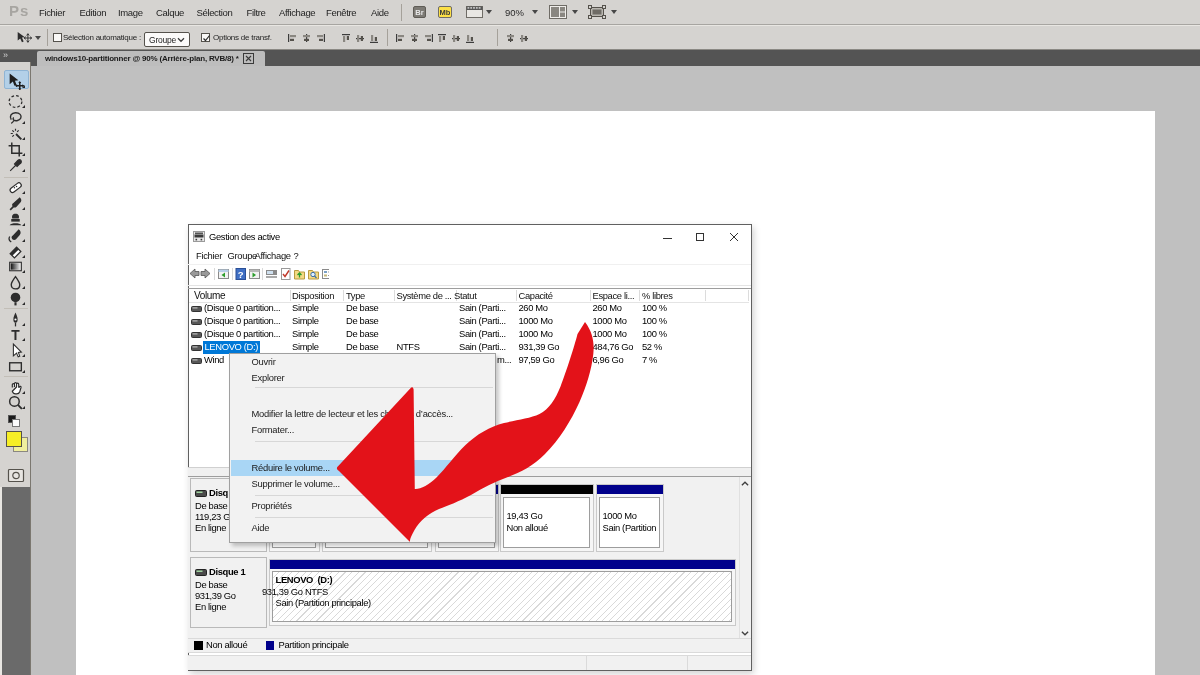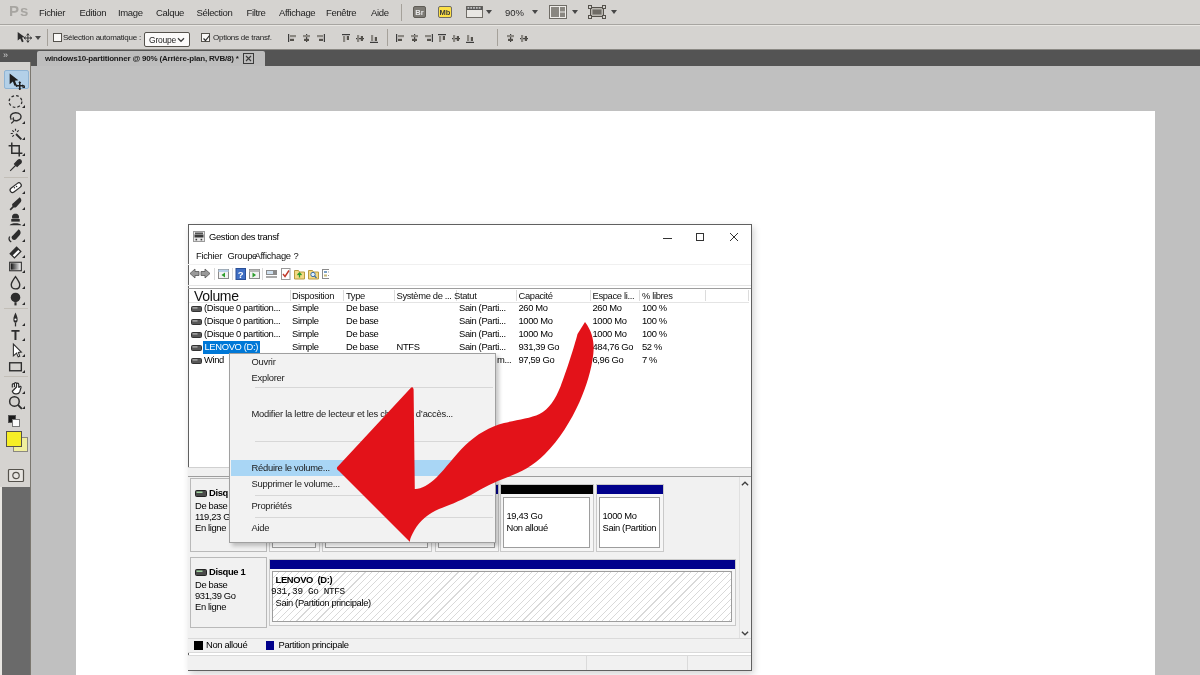--- a/index.html
+++ b/index.html
@@ -21,21 +21,21 @@
 <div class="abs" style="left:31px;top:66px;width:1169px;height:609px;background:#c0c0c0;"></div>
 <div class="abs" style="left:76px;top:111px;width:1079px;height:564px;background:#ffffff;"></div>
 <div class="abs" style="left:187.5px;top:224px;width:564px;height:446.5px;background:#ffffff;border:1px solid #606060;box-shadow:2px 3px 7px rgba(0,0,0,0.18);box-sizing:border-box;"></div>
 <svg class="abs" style="left:193px;top:231px" width="12" height="11" viewBox="0 0 12 11">
       <rect x="0.5" y="0.5" width="11" height="10" fill="#e8e8e8" stroke="#9a9a9a"></rect>
       <rect x="1.5" y="3.5" width="9" height="3" fill="#3a3a3a"></rect>
       <rect x="2" y="1.5" width="8" height="1.6" fill="#555"></rect>
       <rect x="2.5" y="7.8" width="1.6" height="1.6" fill="#3a3a3a"></rect>
       <rect x="7.6" y="7.8" width="1.6" height="1.6" fill="#3a3a3a"></rect>
     </svg>
-<div class="t" style="left:209px;top:230px;font-size:9.4px;letter-spacing:-0.35px;color:#000;line-height:13px;">Gestion des transf</div>
+<div class="t" style="left:209px;top:230px;font-size:9.4px;letter-spacing:-0.35px;color:#000;line-height:13px;">Gestion des active</div>
 <div class="abs" style="left:662.5px;top:237.5px;width:9px;height:1px;background:#333;"></div>
 <div class="abs" style="left:696px;top:232.5px;width:8px;height:8px;border:1px solid #333;box-sizing:border-box;"></div>
 <svg class="abs" style="left:729px;top:232px" width="10" height="10" viewBox="0 0 10 10">
       <path d="M1,1 L9,9 M9,1 L1,9" stroke="#333" stroke-width="1"></path>
     </svg>
 <div class="t" style="left:196px;top:250px;font-size:9.4px;letter-spacing:-0.35px;color:#111;letter-spacing:-0.3px;">Fichier</div>
 <div class="t" style="left:227.5px;top:250px;font-size:9.4px;letter-spacing:-0.35px;color:#111;letter-spacing:-0.3px;">Groupe</div>
 <div class="t" style="left:254.5px;top:250px;font-size:9.4px;letter-spacing:-0.35px;color:#111;letter-spacing:-0.3px;">Affichage</div>
 <div class="t" style="left:293.5px;top:250px;font-size:9.4px;letter-spacing:-0.35px;color:#111;letter-spacing:-0.3px;">?</div>
 <div class="abs" style="left:188px;top:263.5px;width:563px;height:1px;background:#f0f0f0;"></div>
@@ -74,21 +74,21 @@
 <div class="colsep" style="left:289.5px;"></div>
 <div class="colsep" style="left:343px;"></div>
 <div class="colsep" style="left:393.5px;"></div>
 <div class="colsep" style="left:456px;"></div>
 <div class="colsep" style="left:515.5px;"></div>
 <div class="colsep" style="left:590px;"></div>
 <div class="colsep" style="left:639px;"></div>
 <div class="colsep" style="left:705px;"></div>
 <div class="colsep" style="left:748px;"></div>
 <div class="abs" style="left:189px;top:301.5px;width:560px;height:1px;background:#e4e4e4;"></div>
-<div class="t" style="left:194px;top:290px;font-size:14px;letter-spacing:-0.35px;color:#111;">Volume</div>
+<div class="t" style="left:194px;top:290px;font-size:10px;letter-spacing:-0.35px;color:#111;">Volume</div>
 <div class="t" style="left:292px;top:290px;font-size:9.4px;letter-spacing:-0.35px;color:#111;">Disposition</div>
 <div class="t" style="left:346px;top:290px;font-size:9.4px;letter-spacing:-0.35px;color:#111;">Type</div>
 <div class="t" style="left:396.5px;top:290px;font-size:9.4px;letter-spacing:-0.35px;color:#111;">Système de ...</div>
 <div class="t" style="left:454px;top:290px;font-size:9.4px;letter-spacing:-0.35px;color:#111;text-align:right;">Statut</div>
 <div class="t" style="left:518.5px;top:290px;font-size:9.4px;letter-spacing:-0.35px;color:#111;">Capacité</div>
 <div class="t" style="left:592.5px;top:290px;font-size:9.4px;letter-spacing:-0.35px;color:#111;">Espace li...</div>
 <div class="t" style="left:642px;top:290px;font-size:9.4px;letter-spacing:-0.35px;color:#111;">% libres</div>
 <svg class="abs" style="left:190.5px;top:305.5px" width="11" height="6" viewBox="0 0 11 6">
       <rect x="0.5" y="0.5" width="10" height="5" rx="1" fill="#585858" stroke="#333"></rect>
       <rect x="1.5" y="1.3" width="5" height="1.2" fill="#b9b9b9"></rect>
@@ -182,21 +182,21 @@
       <rect x="1.5" y="1.5" width="6" height="1.5" fill="#9fd39f"></rect>
     </svg>
 <div class="t" style="left:209px;top:565.5px;font-size:9.4px;letter-spacing:-0.35px;color:#000;font-weight:bold;">Disque 1</div>
 <div class="t" style="left:195px;top:578.5px;font-size:9.4px;letter-spacing:-0.35px;color:#000;line-height:11px;">De base</div>
 <div class="t" style="left:195px;top:589.5px;font-size:9.4px;letter-spacing:-0.35px;color:#000;line-height:11px;">931,39 Go</div>
 <div class="t" style="left:195px;top:600.5px;font-size:9.4px;letter-spacing:-0.35px;color:#000;line-height:11px;">En ligne</div>
 <div class="abs" style="left:268.5px;top:558.5px;width:467px;height:67.5px;background:#f6f6f6;border:1px solid #c9c9c9;box-sizing:border-box;"></div>
 <div class="abs" style="left:269.5px;top:559.5px;width:465px;height:9px;background:#00008b;"></div>
 <div class="abs hatch" style="left:272px;top:571px;width:460px;height:51px;background-color:#fff;border:1px solid #9d9d9d;box-sizing:border-box;"></div>
 <div class="t" style="left:275.5px;top:574px;font-size:9.4px;letter-spacing:-0.35px;color:#000;line-height:11.5px;font-weight:bold;">LENOVO&nbsp; (D:)</div>
-<div class="t" style="left:271px;top:585.5px;font-size:9.4px;letter-spacing:-0.35px;color:#000;line-height:11.5px;font-family:Liberation Mono, monospace;">931,39 Go NTFS</div>
+<div class="t" style="left:262px;top:585.5px;font-size:9.4px;letter-spacing:-0.35px;color:#000;line-height:11.5px;">931,39 Go NTFS</div>
 <div class="t" style="left:275.5px;top:597px;font-size:9.4px;letter-spacing:-0.35px;color:#000;line-height:11.5px;">Sain (Partition principale)</div>
 <div class="abs" style="left:738.5px;top:476.5px;width:12px;height:161px;background:#f1f1f1;border-left:1px solid #e0e0e0;box-sizing:border-box;"></div>
 <svg class="abs" style="left:741px;top:480px" width="8" height="8" viewBox="0 0 9 9">
       <path d="M1,6 L4.5,2.5 L8,6" stroke="#404040" stroke-width="1.5" fill="none"></path>
     </svg>
 <svg class="abs" style="left:741px;top:629px" width="8" height="8" viewBox="0 0 9 9">
       <path d="M1,3 L4.5,6.5 L8,3" stroke="#404040" stroke-width="1.5" fill="none"></path>
     </svg>
 <div class="abs" style="left:188px;top:637.5px;width:563px;height:1px;background:#dadada;"></div>
 <div class="abs" style="left:188px;top:638.5px;width:563px;height:13px;background:#f1f1f1;"></div>
@@ -207,20 +207,21 @@
 <div class="abs" style="left:188px;top:651.5px;width:563px;height:1px;background:#dadada;"></div>
 <div class="abs" style="left:188px;top:654.5px;width:563px;height:1px;background:#dadada;"></div>
 <div class="abs" style="left:188px;top:655.5px;width:563px;height:14px;background:#f1f1f1;"></div>
 <div class="abs" style="left:586px;top:655.5px;width:1px;height:14px;background:#dadada;"></div>
 <div class="abs" style="left:687px;top:655.5px;width:1px;height:14px;background:#dadada;"></div>
 <div class="abs" id="ctxw" style="left:228.5px;top:352.5px;width:265px;height:188px;background:#f2f2f2;border:1px solid #a0a0a0;box-shadow:3px 3px 4px rgba(0,0,0,0.22);">
 <div class="ci" style="top:0px;">Ouvrir</div>
 <div class="ci" style="top:16px;">Explorer</div>
 <div class="csep" style="top:33px;"></div>
 <div class="ci" style="top:52px;">Modifier la lettre de lecteur et les chemins d’accès...</div>
+<div class="ci" style="top:68px;">Formater...</div>
 <div class="csep" style="top:87px;"></div>
 <div class="ci" style="top:106px;background:#a9d6f5;">Réduire le volume...</div>
 <div class="ci" style="top:122px;">Supprimer le volume...</div>
 <div class="csep" style="top:141px;"></div>
 <div class="ci" style="top:144px;">Propriétés</div>
 <div class="csep" style="top:163px;"></div>
 <div class="ci" style="top:166px;">Aide</div>
 </div>
 <svg class="abs" style="left:0;top:0;" width="1200" height="675" viewBox="0 0 1200 675">
 <path d="M585,322 C592.5,332 594.5,342 593.3,354 C591.5,370 586.5,386 579.5,402 C571,421 559,440 545,454 C533,466 521,472 508,477 C495,481.5 483,488 471,495 C459,501.5 448,505.5 439,509 C429,513 420,520.5 414.5,530 C411.5,535.5 409.5,539.5 410,542 L339,471 Q335,468.5 338.5,465.8 L410,388.8 Q413,385.6 413.6,389.5 L414.8,489 C420,489.5 429,485 436.5,477.5 C446,468 454.5,455.5 465.5,445 C476.5,434.5 490,426.5 504,423 C517,419.8 530,418.5 539.5,414 C549,409.5 555.5,399 560.5,386.5 C566,372.5 574.5,346 577.5,334 Z" fill="#e31219"></path>

